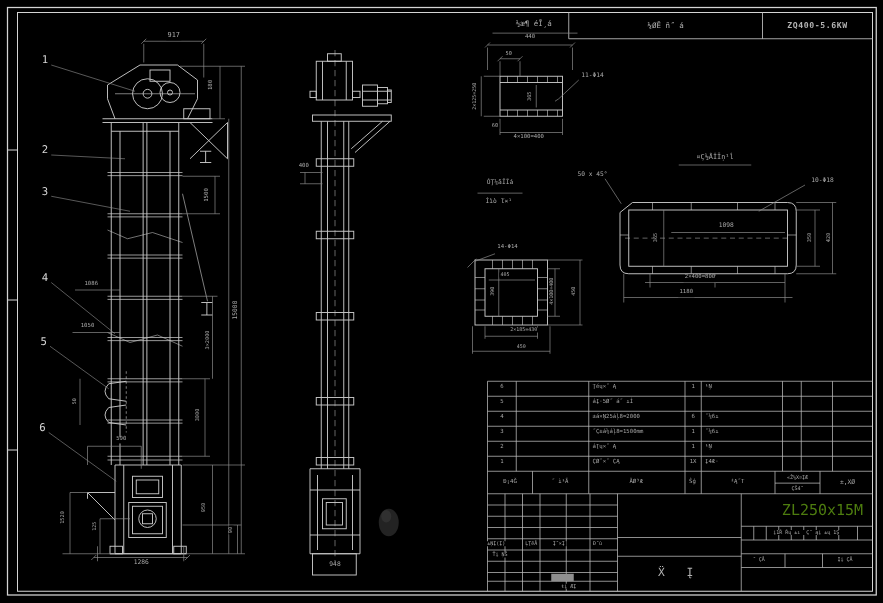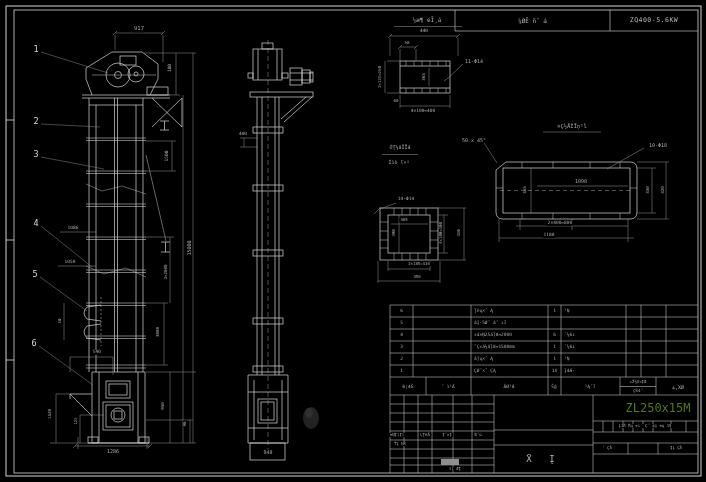--- a/index.html
+++ b/index.html
@@ -158,21 +158,21 @@
       <rect x="441" y="459" width="18" height="6" fill="#8f8f8f" stroke="none"></rect>
     </g>
 
     <g stroke="none">
       <ellipse cx="311" cy="418" rx="8" ry="11" fill="#232323"></ellipse>
       <ellipse cx="309" cy="413" rx="4" ry="5" fill="#303030"></ellipse>
     </g>
   </svg>
 
   <div class="cell" style="left:455px;top:10px;width:155px;height:21px;font-size:6px;">¼ØĒ ñ˝ á</div>
-  <div class="cell" style="left:610px;top:10px;width:88px;height:21px;font-size:6.5px;letter-spacing:0.5px;">ZQ400-5.6KW</div>
+  <div class="cell" style="left:610px;top:10px;width:88px;height:21px;font-size:6.5px;letter-spacing:0.5px;font-weight:bold;">ZQ400-5.6KW</div>
 
   <div class="cell" style="left:594px;top:399px;width:104px;height:17px;font-size:12px;color:#4d7c0f;margin-left:12px;">ZL250x15M</div>
   <div class="cell" style="left:494px;top:446px;width:99px;height:26px;font-size:9px;letter-spacing:6px;">Ẍ  Į</div>
 
   <div id="labels-layer">
       <div class="lbl" style="left: 139px; top: 29px; font-size: 5.5px;">917</div>
       <div class="lbl rot" style="left: 170px; top: 68px; font-size: 4.5px;">180</div>
       <div class="lbl rot" style="left: 167px; top: 156px; font-size: 4.5px;">1500</div>
       <div class="lbl rot" style="left: 189px; top: 248px; font-size: 5px;">15000</div>
       <div class="lbl rot" style="left: 166px; top: 272px; font-size: 4.2px;">3×2000</div>

